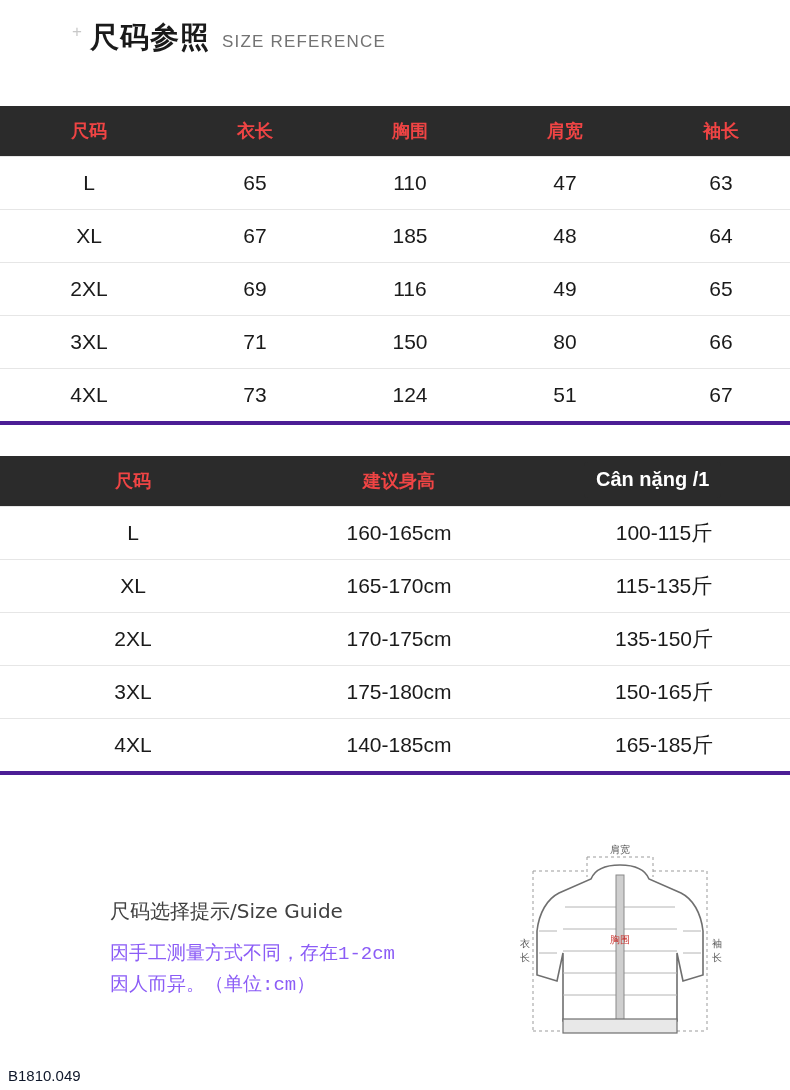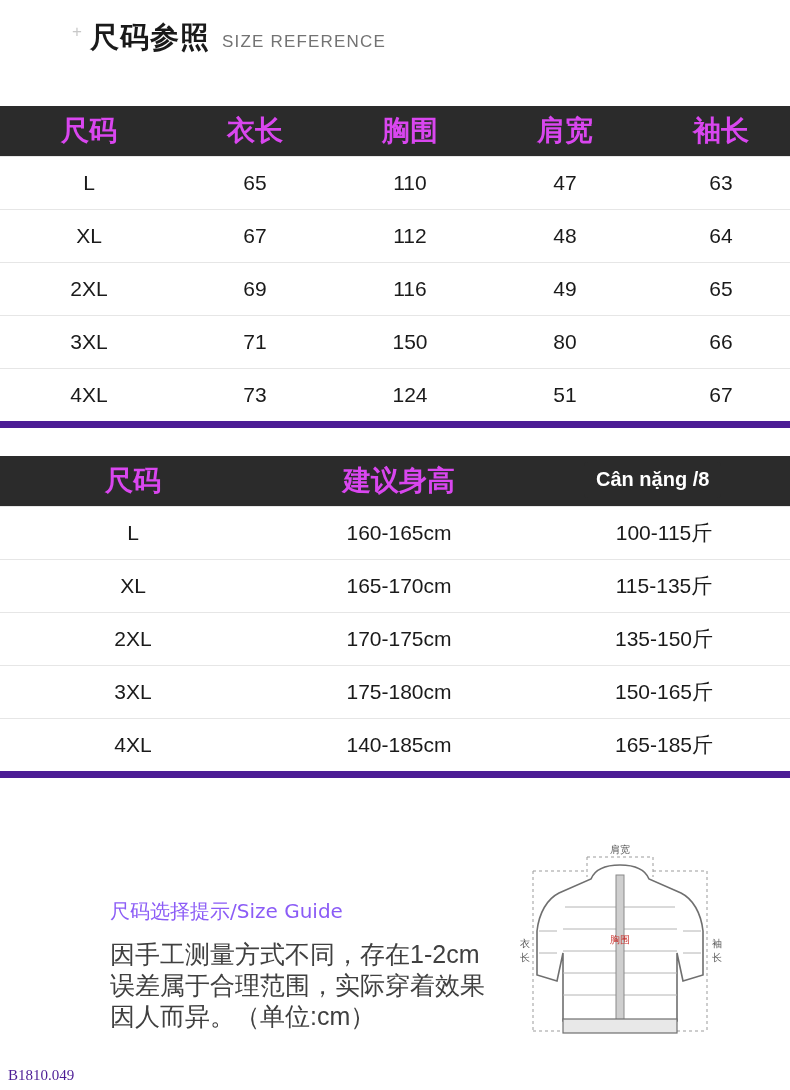--- a/index.html
+++ b/index.html
@@ -68,39 +68,39 @@
     border-collapse: collapse;
     table-layout: fixed;
   }
   .table1 { top: 106px; }
   .table2 { top: 456px; }
 
   .table tr.head {
     background: #2b2b2b;
   }
   .table tr.head td {
-    color: #d946ef;
+    color: #ef4444;
     font-weight: bold;
-    font-size: 28px;
+    font-size: 18px;
     height: 48px;
     text-align: center;
     font-family: "DejaVu Sans", "Liberation Sans", sans-serif;
   }
   .table td {
     text-align: center;
     font-size: 21px;
     height: 50px;
     color: #1a1a1a;
     border-bottom: 1px solid #e6e6e6;
   }
   .table tr.row td {
     background: #ffffff;
   }
   .table tr.row:last-child td {
-    border-bottom: 7px solid #4c1d95;
+    border-bottom: 4px solid #4c1d95;
   }
   .t1c0 { width: 176px; }
   .t1c1 { width: 152px; }
   .t1c2 { width: 154px; }
   .t1c3 { width: 152px; }
   .t1c4 { width: 156px; }
 
   .t2c0 { width: 264px; }
   .t2c1 { width: 264px; }
   .t2c2 { width: 262px; }
@@ -131,50 +131,50 @@
 
   
   .guide {
     position: absolute;
     left: 110px;
     top: 898px;
     width: 380px;
   }
   .guide-title {
     font-size: 20px;
-    color: #8b5cf6;
+    color: #404040;
     margin-bottom: 14px;
     font-family: "DejaVu Sans", "Liberation Sans", sans-serif;
   }
   .guide-body {
-    font-size: 25px;
+    font-size: 19px;
     line-height: 31px;
-    color: #404040;
-    font-family: Liberation Sans, sans-serif;
+    color: #8b5cf6;
+    font-family: Liberation Mono, monospace;
   }
   .guide-body div { white-space: nowrap; }
 
   
   .diagram {
     position: absolute;
     left: 505px;
     top: 835px;
     width: 230px;
     height: 230px;
   }
   .diagram svg { display: block; }
 
   
   .footer-code {
     position: absolute;
     left: 8px;
     bottom: 6px;
     font-size: 15px;
-    color: #4c1d95;
-    font-family: Liberation Serif, serif;
+    color: #0f172a;
+    font-family: Liberation Sans, sans-serif;
   }
 </style>
 </head>
 <body>
 
 <div class="page">
 
   <div class="header">
     <div class="header-inner">
       <span class="plus-icon">+</span>
@@ -195,21 +195,21 @@
     <tr class="row">
       <td>L</td>
       <td>65</td>
       <td>110</td>
       <td>47</td>
       <td>63</td>
     </tr>
     <tr class="row">
       <td>XL</td>
       <td>67</td>
-      <td>112</td>
+      <td>185</td>
       <td>48</td>
       <td>64</td>
     </tr>
     <tr class="row">
       <td>2XL</td>
       <td>69</td>
       <td>116</td>
       <td>49</td>
       <td>65</td>
     </tr>
@@ -259,27 +259,26 @@
     </tr>
     <tr class="row">
       <td>4XL</td>
       <td>140-185cm</td>
       <td>165-185斤</td>
     </tr>
   </tbody>
     </table>
 
   <div class="watermark">建议体重</div>
-  <div class="weight-badge">Cân nặng /8</div>
+  <div class="weight-badge">Cân nặng /1</div>
 
   <div class="guide">
     <div class="guide-title">尺码选择提示/Size Guide</div>
     <div class="guide-body">
       <div>因手工测量方式不同，存在1-2cm</div>
-      <div>误差属于合理范围，实际穿着效果</div>
       <div>因人而异。（单位:cm）</div>
     </div>
   </div>
 
   <div class="diagram">
     <svg width="230" height="230" viewBox="0 0 230 230">
 
       <g stroke="#9b9b9b" stroke-width="1" fill="none" stroke-dasharray="3 3">
         <line x1="28" y1="36" x2="28" y2="196"></line>
         <line x1="28" y1="36" x2="82" y2="36"></line>

